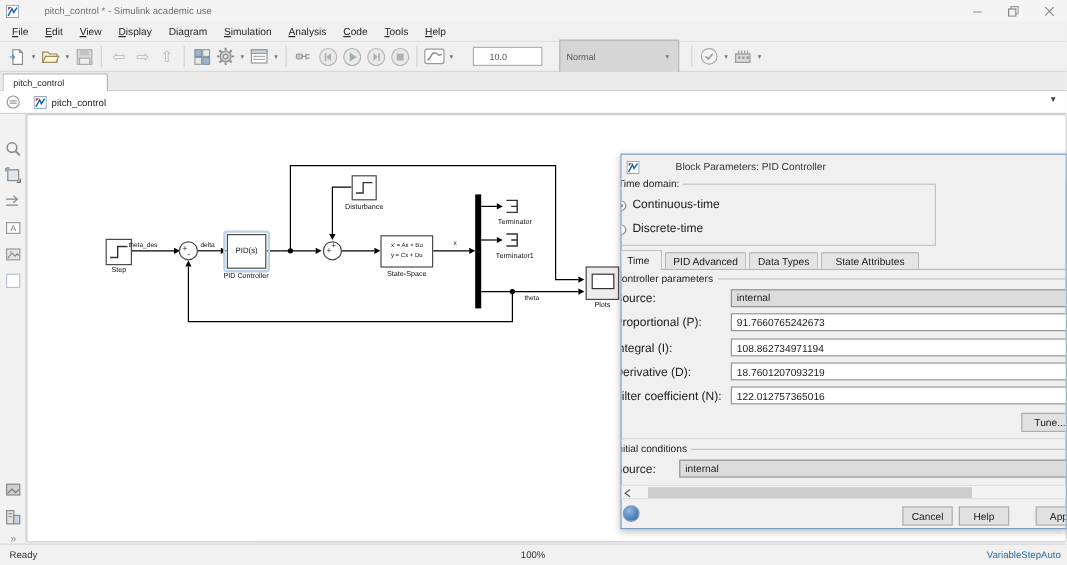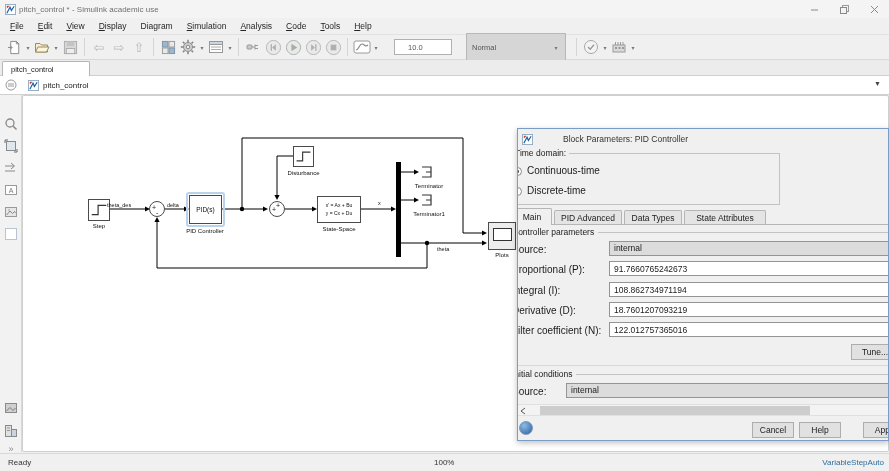--- a/index.html
+++ b/index.html
@@ -7,21 +7,21 @@
   body {
     width:889px; height:471px; position:relative;
     font-family:"Liberation Sans", sans-serif;
     background:#f0f0f0; color:#222;
     -webkit-font-smoothing:antialiased;
   }
   .abs { position:absolute; }
 
   
   #titlebar { left:0; top:0; width:889px; height:18px; background:#f4f4f4; display:flex; align-items:center; }
-  #title-text { font-size:8px; color:#707070; margin-left:3px; }
+  #title-text { font-size:8px; color:#707070; margin-left:21px; }
   #win-controls { position:absolute; right:0; top:0; height:18px; display:flex; }
   .win-btn { width:30px; height:18px; display:flex; align-items:center; justify-content:center; color:#8a8a8a; font-size:9px; }
   #menubar { left:0; top:18px; width:889px; height:16px; display:flex; align-items:center; padding-left:3px; }
   .menu-item { font-size:8.5px; color:#262626; padding:1px 7px; }
   .menu-item u { text-decoration:underline; }
 
   
   #toolbar { left:0; top:34px; width:889px; height:26px; border-top:1px solid #e2e2e2; border-bottom:1px solid #d9d9d9; display:flex; align-items:center; padding-left:4px; background:#f0f0f0; }
   .tb-btn { width:20px; height:20px; display:flex; align-items:center; justify-content:center; }
   .tb-sep { width:1px; height:18px; background:#d5d5d5; margin:0 4px; }
@@ -476,21 +476,21 @@
   </div>
 
   <div class="groupbox" style="left:-12px; top:24px; width:274px; height:52px;"></div>
   <span class="legend" style="left:-6px; top:19px;">Time domain:</span>
   <span class="radio selected" style="left:-5px; top:38px;"></span>
   <span class="dlg-label" style="left:9px; top:36px;">Continuous-time</span>
   <span class="radio" style="left:-5px; top:58px;"></span>
   <span class="dlg-label" style="left:9px; top:56px;">Discrete-time</span>
 
   <div id="tab-baseline"></div>
-  <span class="dlg-tab active" style="left:-6px; top:79px; width:40px;">Main</span>
+  <span class="dlg-tab active" style="left:-6px; top:79px; width:40px;">Time</span>
   <span class="dlg-tab" style="left:36px; top:81px; width:68px; height:14px; line-height:14px;">PID Advanced</span>
   <span class="dlg-tab" style="left:106px; top:81px; width:58px; height:14px; line-height:14px;">Data Types</span>
   <span class="dlg-tab" style="left:166px; top:81px; width:82px; height:14px; line-height:14px;">State Attributes</span>
 
   <div class="heading-row" style="left:-6px; top:98px;">
     <span>Controller parameters</span>
       <div class="rule"></div>
   </div>
   <span class="dlg-label" style="left:-6px; top:115px;">Source:</span>
   <div class="dlg-field gray" style="left:91px; top:112px; width:300px; line-height:13px;">internal</div>

